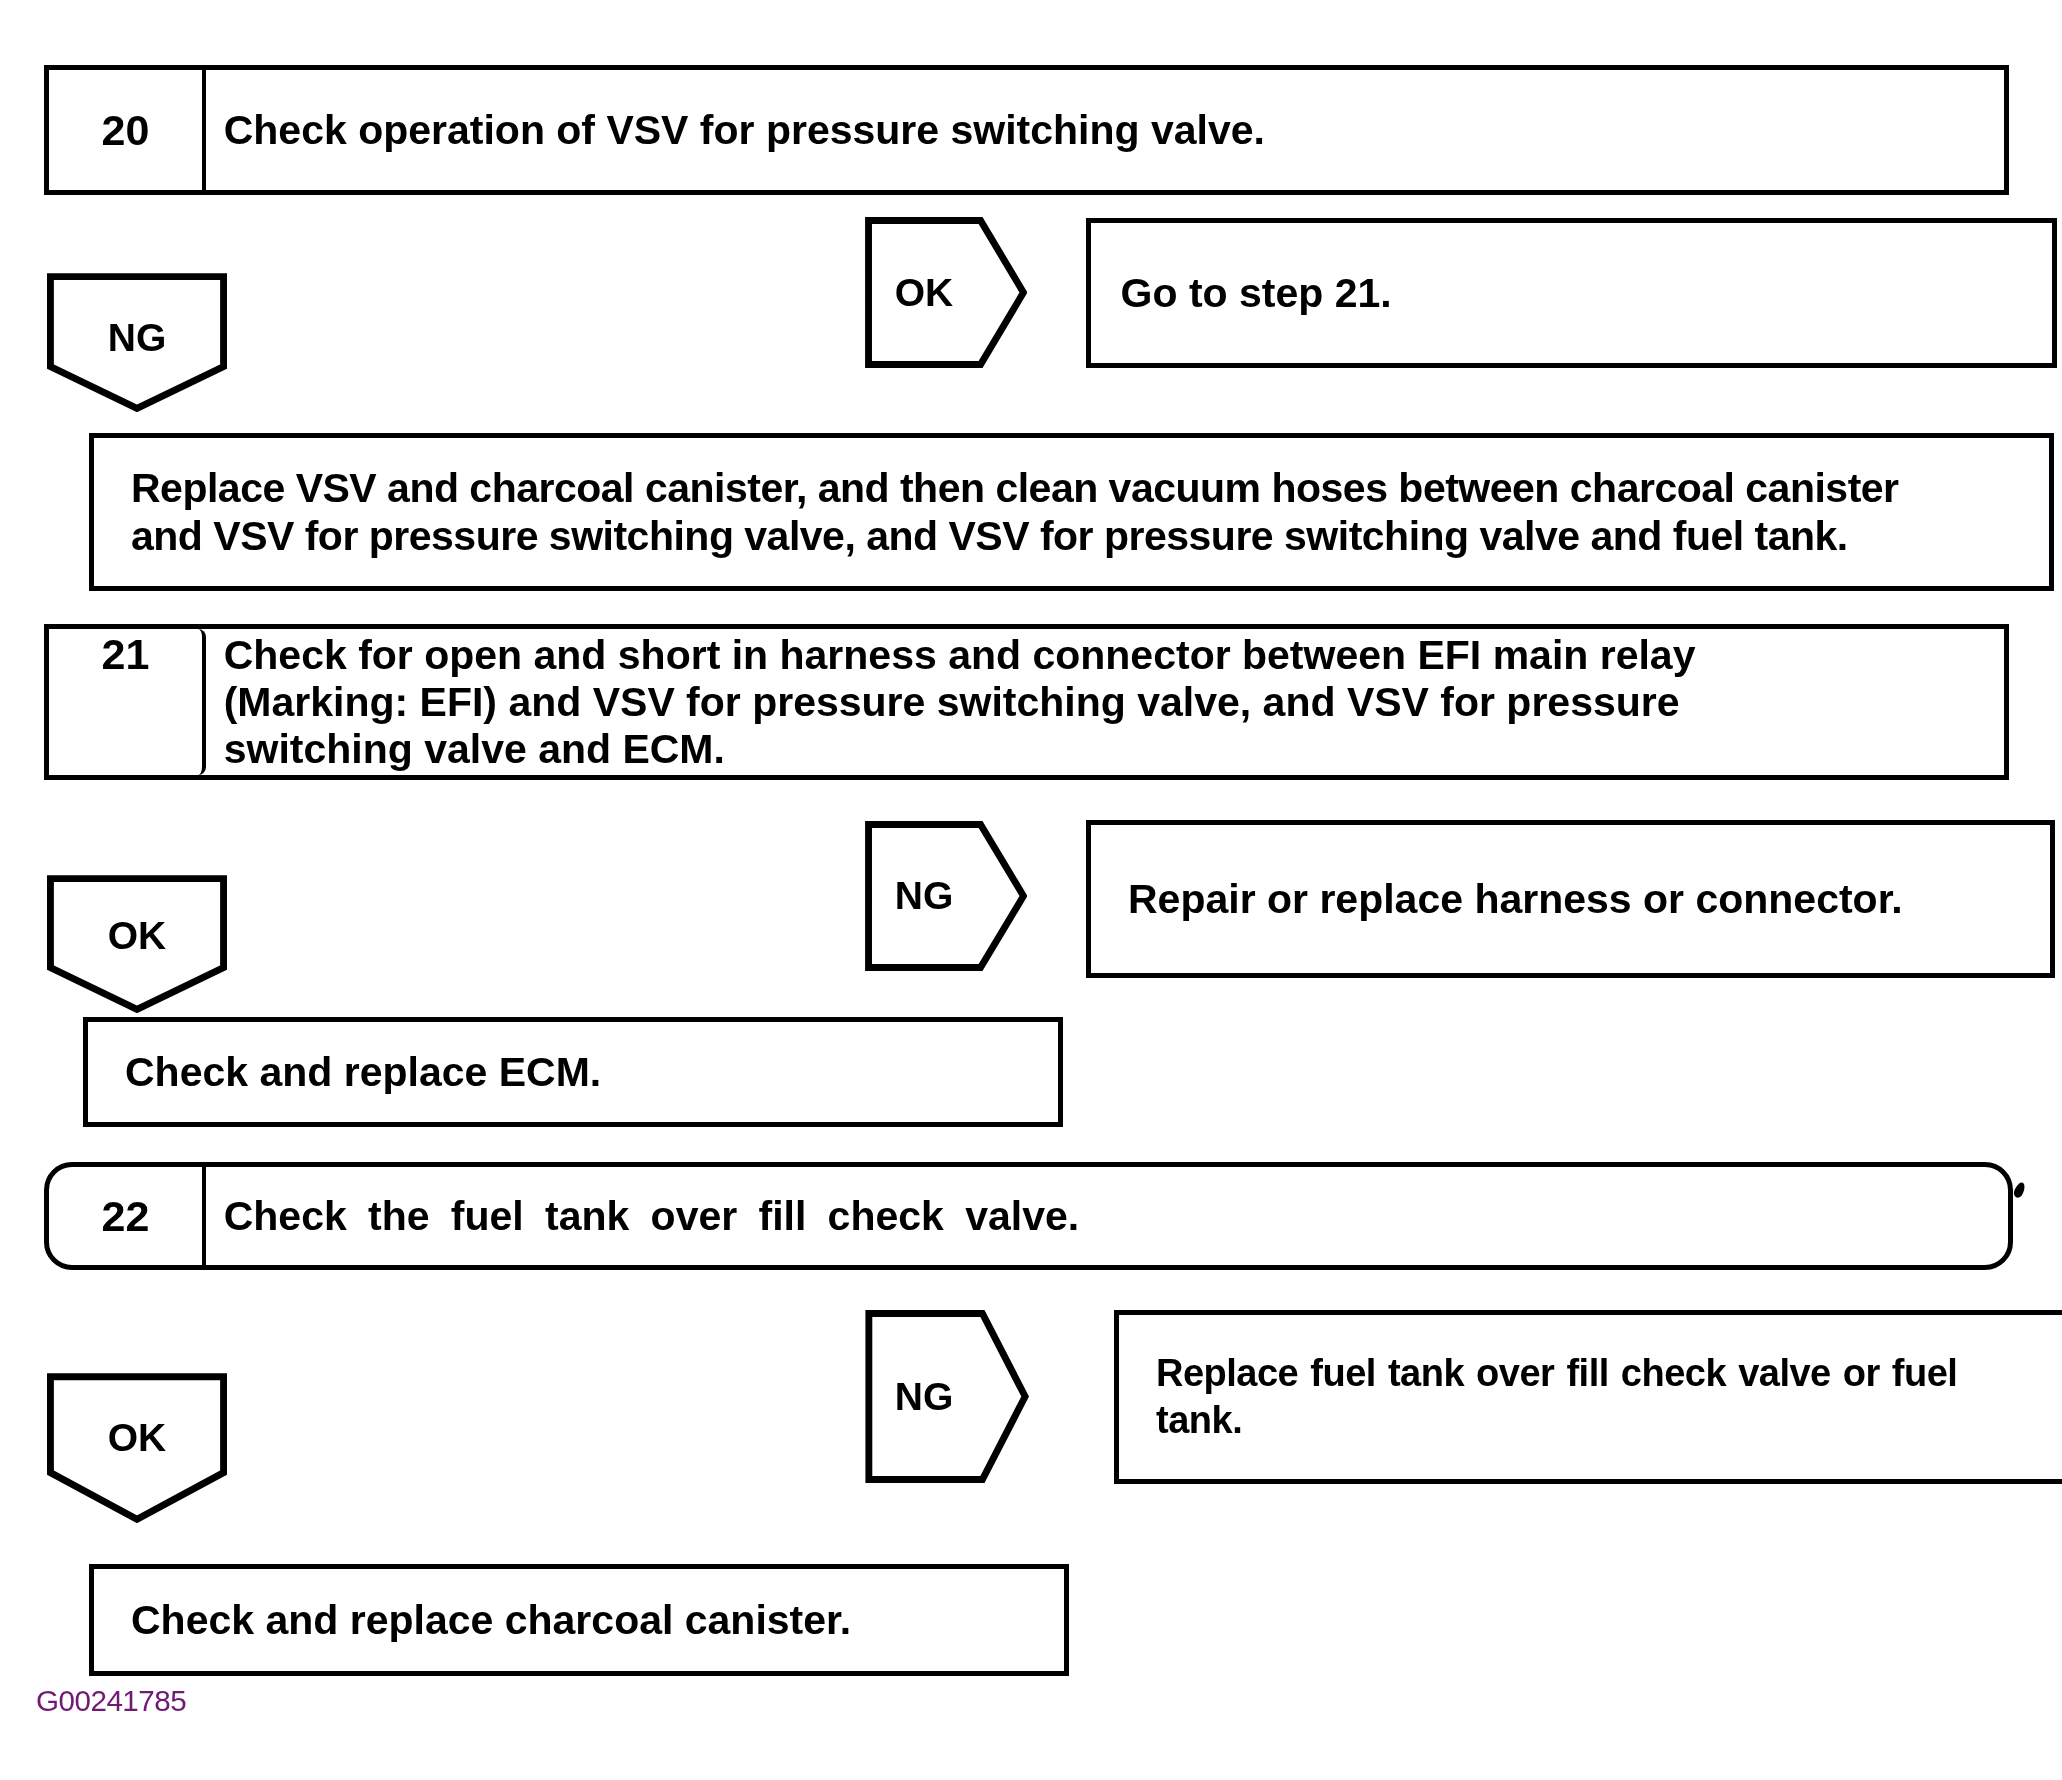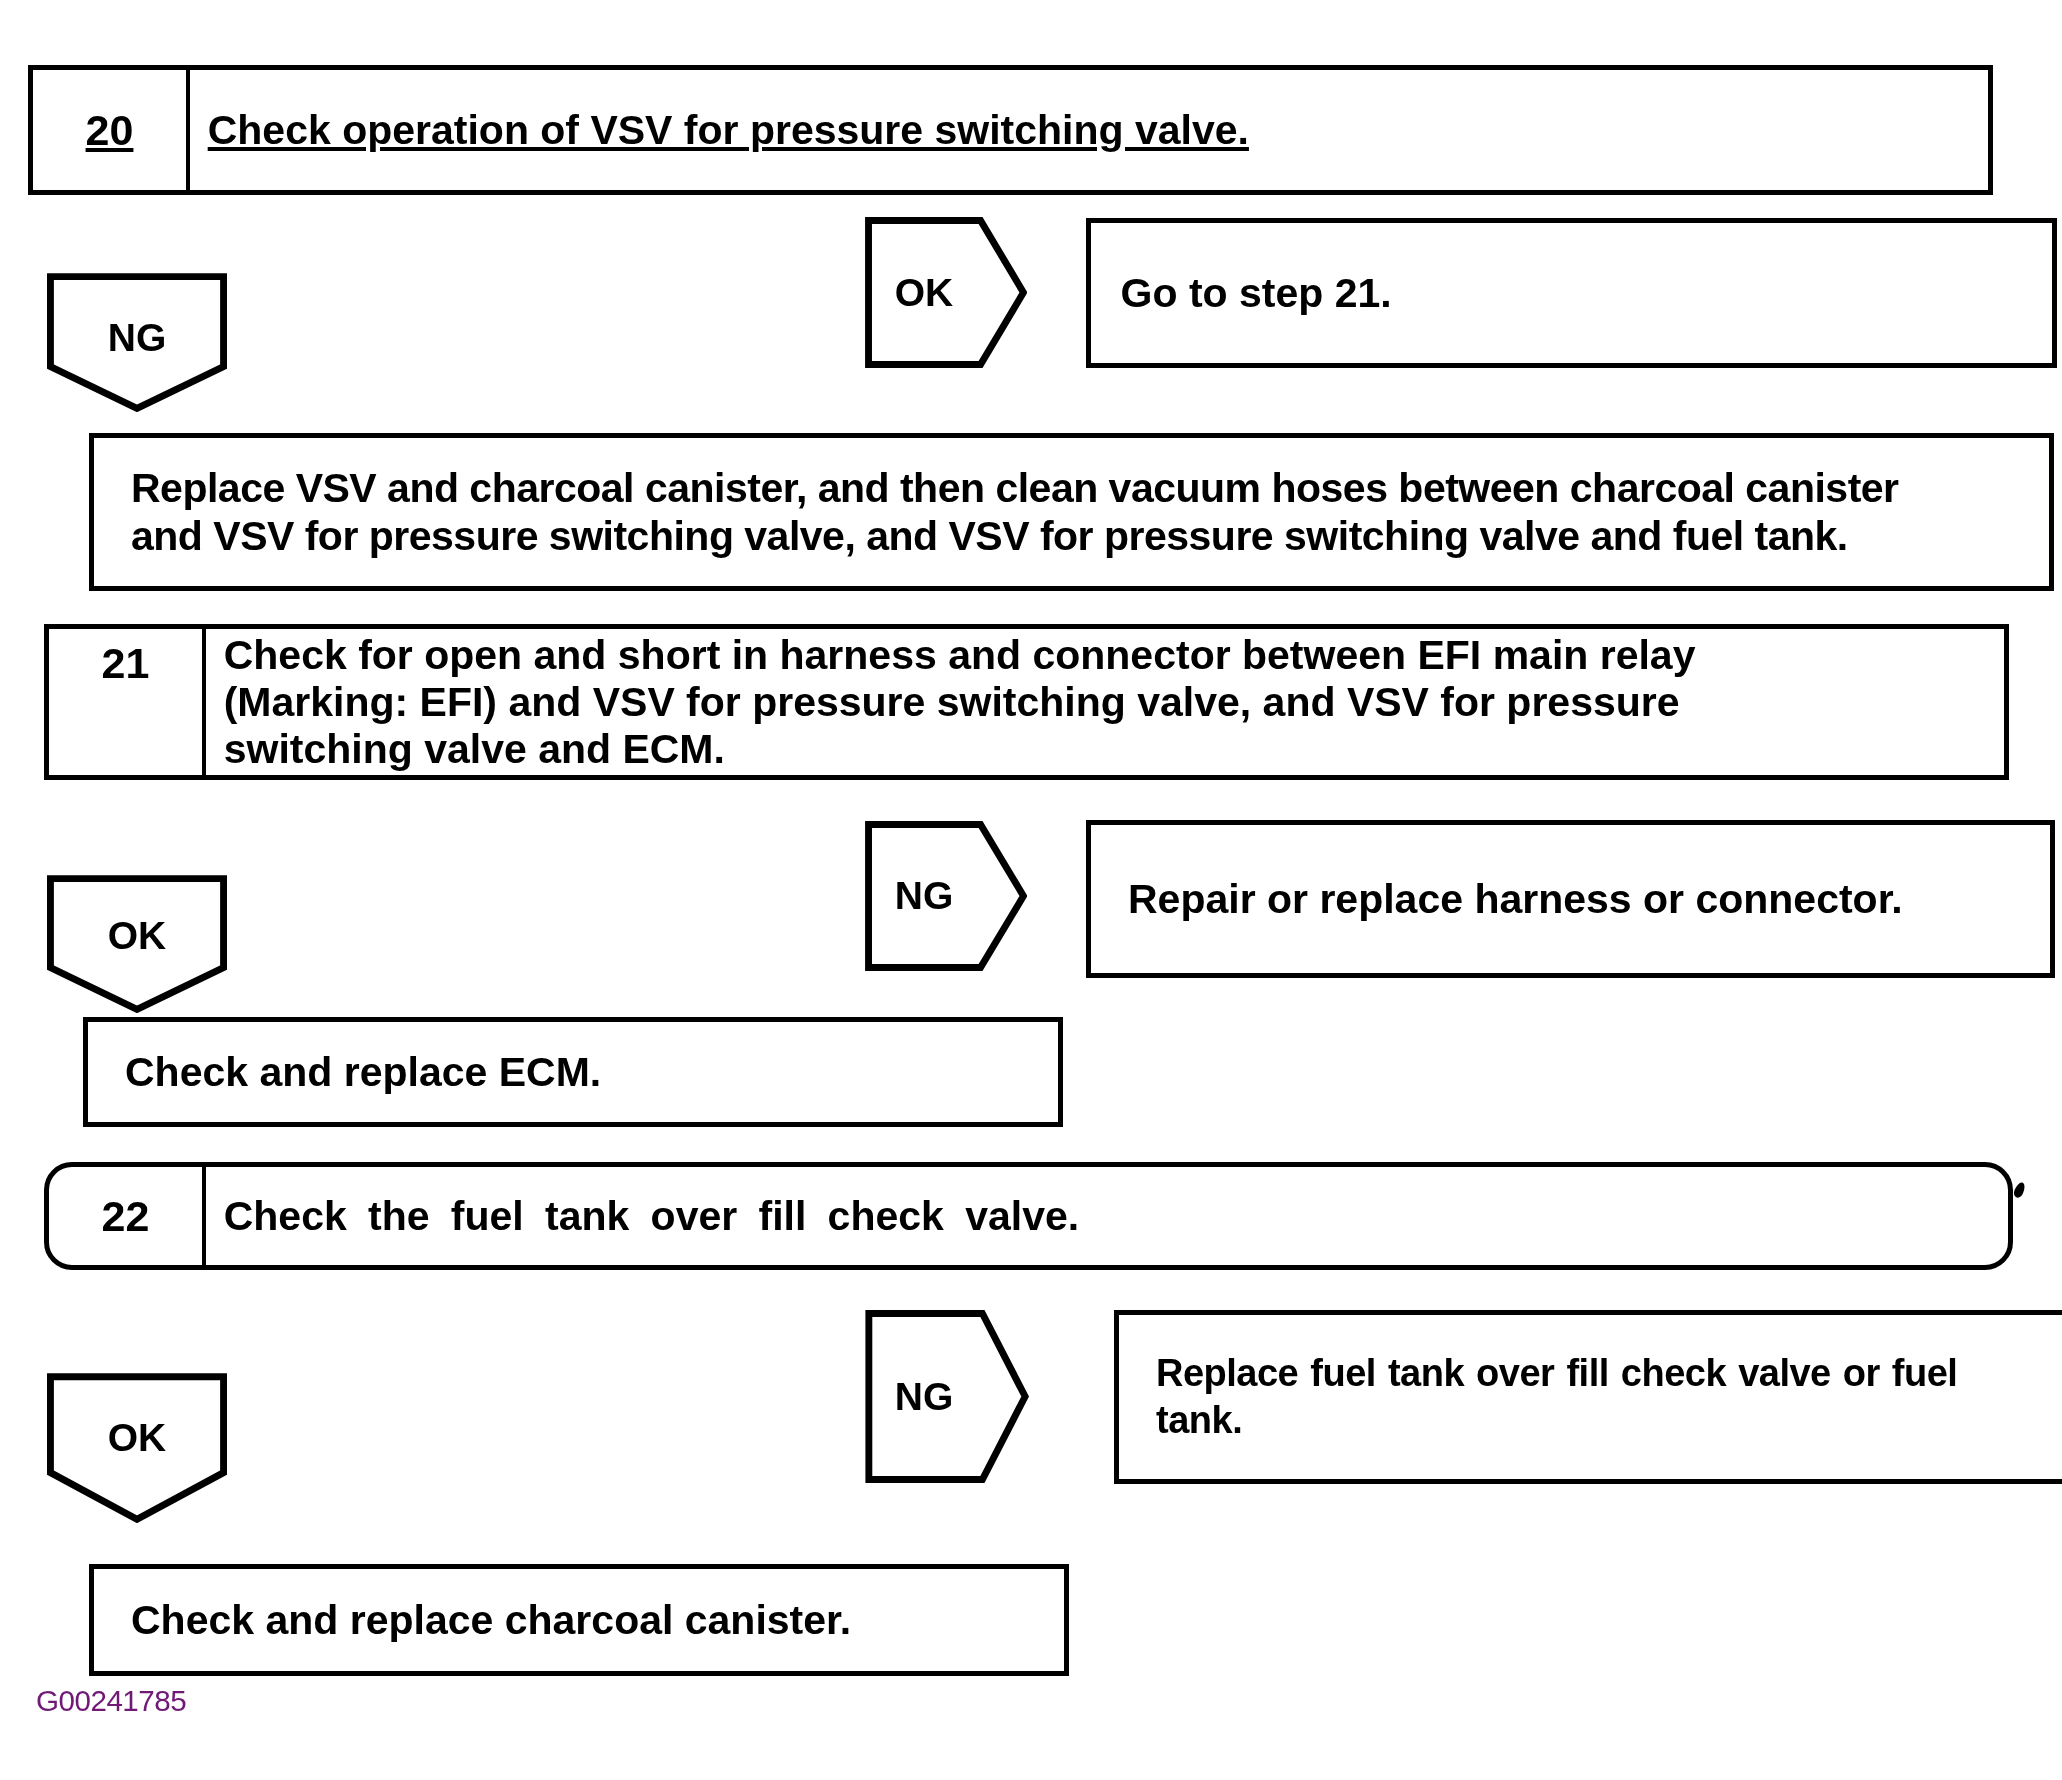--- a/index.html
+++ b/index.html
@@ -19,21 +19,21 @@
     display:flex;
   }
   .step-box .num-cell{
     width:157px;
     box-sizing:border-box;
     border-right:4.9px solid #000000;
     display:flex;align-items:center;justify-content:center;
     font-weight:700;font-size:43px;
     flex:0 0 auto;
   }
-  .step-box .num-cell.top{align-items:flex-start;padding-top:10px;}
+  .step-box .num-cell.top{align-items:flex-start;padding-top:1px;border-radius:8px;}
   .step-box .body{
     flex:1 1 auto;
     display:flex;flex-direction:column;justify-content:center;
     padding-left:17.7px;
     font-weight:700;font-size:41px;line-height:47px;
     white-space:nowrap;
   }
   .action{
     flex-direction:column;justify-content:center;
     padding-left:37px;
@@ -64,21 +64,21 @@
     background:#000000;
     border-radius:50% 50% 50% 50%/60% 60% 40% 40%;
     transform:rotate(24deg);
   }
 </style>
 </head>
 <body>
 
 <div class="page">
 
-  <div class="box step-box" style="left:28px;top:65px;width:1965px;height:130px;text-decoration:underline;">
+  <div class="box step-box" style="left:44px;top:65px;width:1965px;height:130px;">
     <div class="num-cell">20</div>
     <div class="body">
       <div>Check operation of VSV for pressure switching valve.</div>
     </div>
   </div>
 
   <div class="pent" style="left:865px;top:217px;width:162px;height:151px;">
     <svg width="162" height="151" viewBox="0 0 164 153">
       <polygon points="3.5,3.5 117,3.5 160.5,76.5 117,149.5 3.5,149.5" fill="#ffffff" stroke="#000000" stroke-width="7" stroke-linejoin="miter"></polygon>
     </svg>

